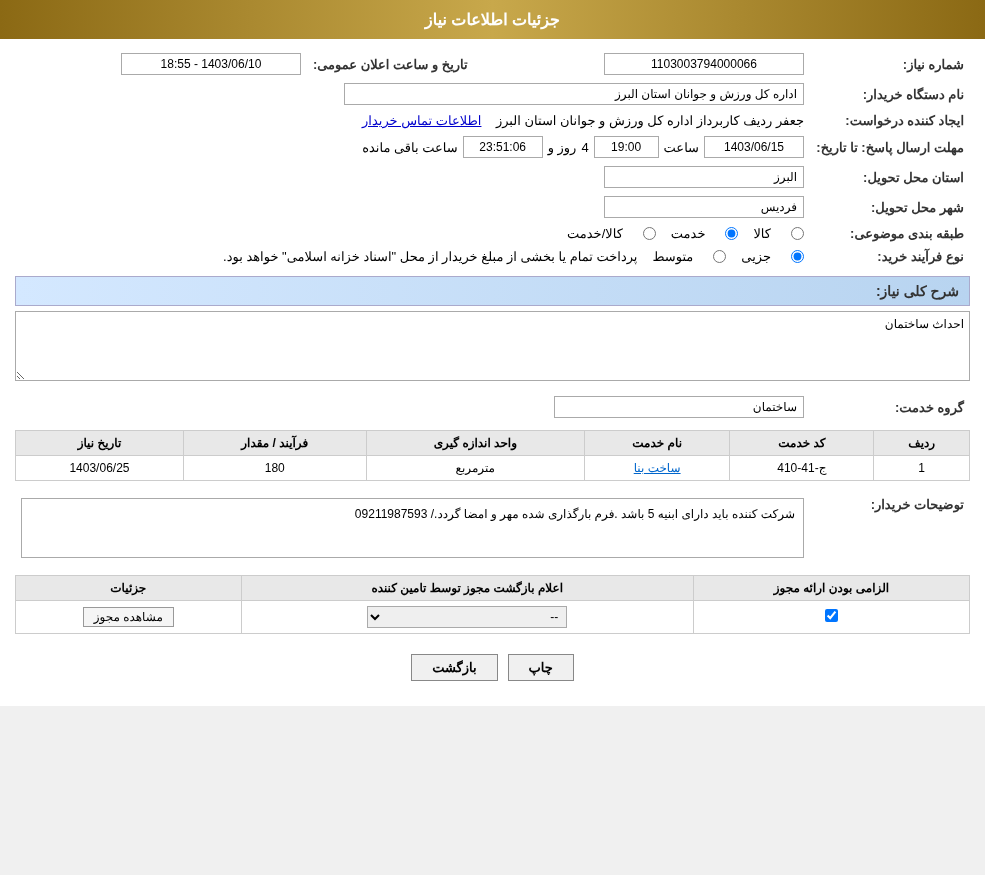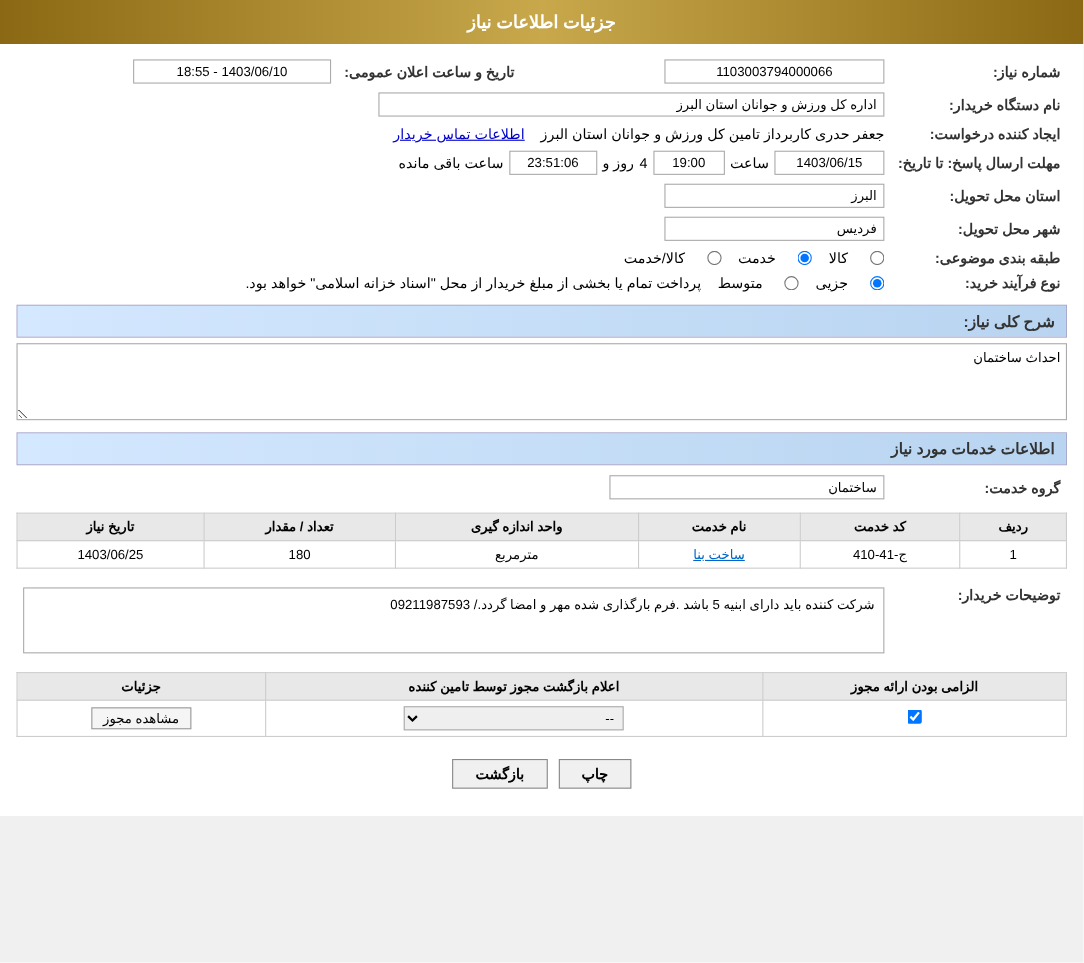--- a/index.html
+++ b/index.html
@@ -218,21 +218,21 @@
       <tr>
         <td class="label-cell">نام دستگاه خریدار:</td>
         <td class="value-cell" colspan="3">
           <input class="input-field" type="text" value="اداره کل ورزش و جوانان استان البرز" style="width: 460px; text-align: right;">
         </td>
       </tr>
 
       <tr>
         <td class="label-cell">ایجاد کننده درخواست:</td>
         <td class="value-cell" colspan="3">
-          <span>جعفر حدری کاربرداز تامین کل ورزش و جوانان استان البرز</span>
+          <span>جعفر ردیف کاربرداز اداره کل ورزش و جوانان استان البرز</span>
           &nbsp;&nbsp;
           <span class="blue-link">اطلاعات تماس خریدار</span>
         </td>
       </tr>
 
       <tr>
         <td class="label-cell">مهلت ارسال پاسخ: تا تاریخ:</td>
         <td class="value-cell" colspan="3">
           <div class="remaining-time">
             <input class="input-field" type="text" value="1403/06/15" style="width: 100px; text-align: center;">
@@ -301,43 +301,40 @@
     </tbody>
       </table>
 
     <div class="section-header">
       <span>شرح کلی نیاز:</span>
     </div>
     <div style="margin-bottom:8px;">
       <textarea class="notes-box" style="height: 55px; direction: rtl;">احداث ساختمان</textarea>
     </div>
 
-    <div class="section-header">
-      <span>اطلاعات خدمات مورد نیاز</span>
-    </div>
 
     <table class="info-table">
       <tbody>
           <tr>
         <td class="label-cell">گروه خدمت:</td>
         <td class="value-cell">
           <input class="input-field" type="text" value="ساختمان" style="width: 250px; text-align: right;">
         </td>
       </tr>
     </tbody>
       </table>
 
     <table class="data-table">
       <thead>
         <tr>
           <th>ردیف</th>
           <th>کد خدمت</th>
           <th>نام خدمت</th>
           <th>واحد اندازه گیری</th>
-          <th>تعداد / مقدار</th>
+          <th>فرآیند / مقدار</th>
           <th>تاریخ نیاز</th>
         </tr>
       </thead>
       <tbody>
         <tr class="table-row">
           <td>1</td>
           <td>ج-41-410</td>
           <td>
             <span style="color:#0066cc; text-decoration:underline;">ساخت بنا</span>
           </td>

